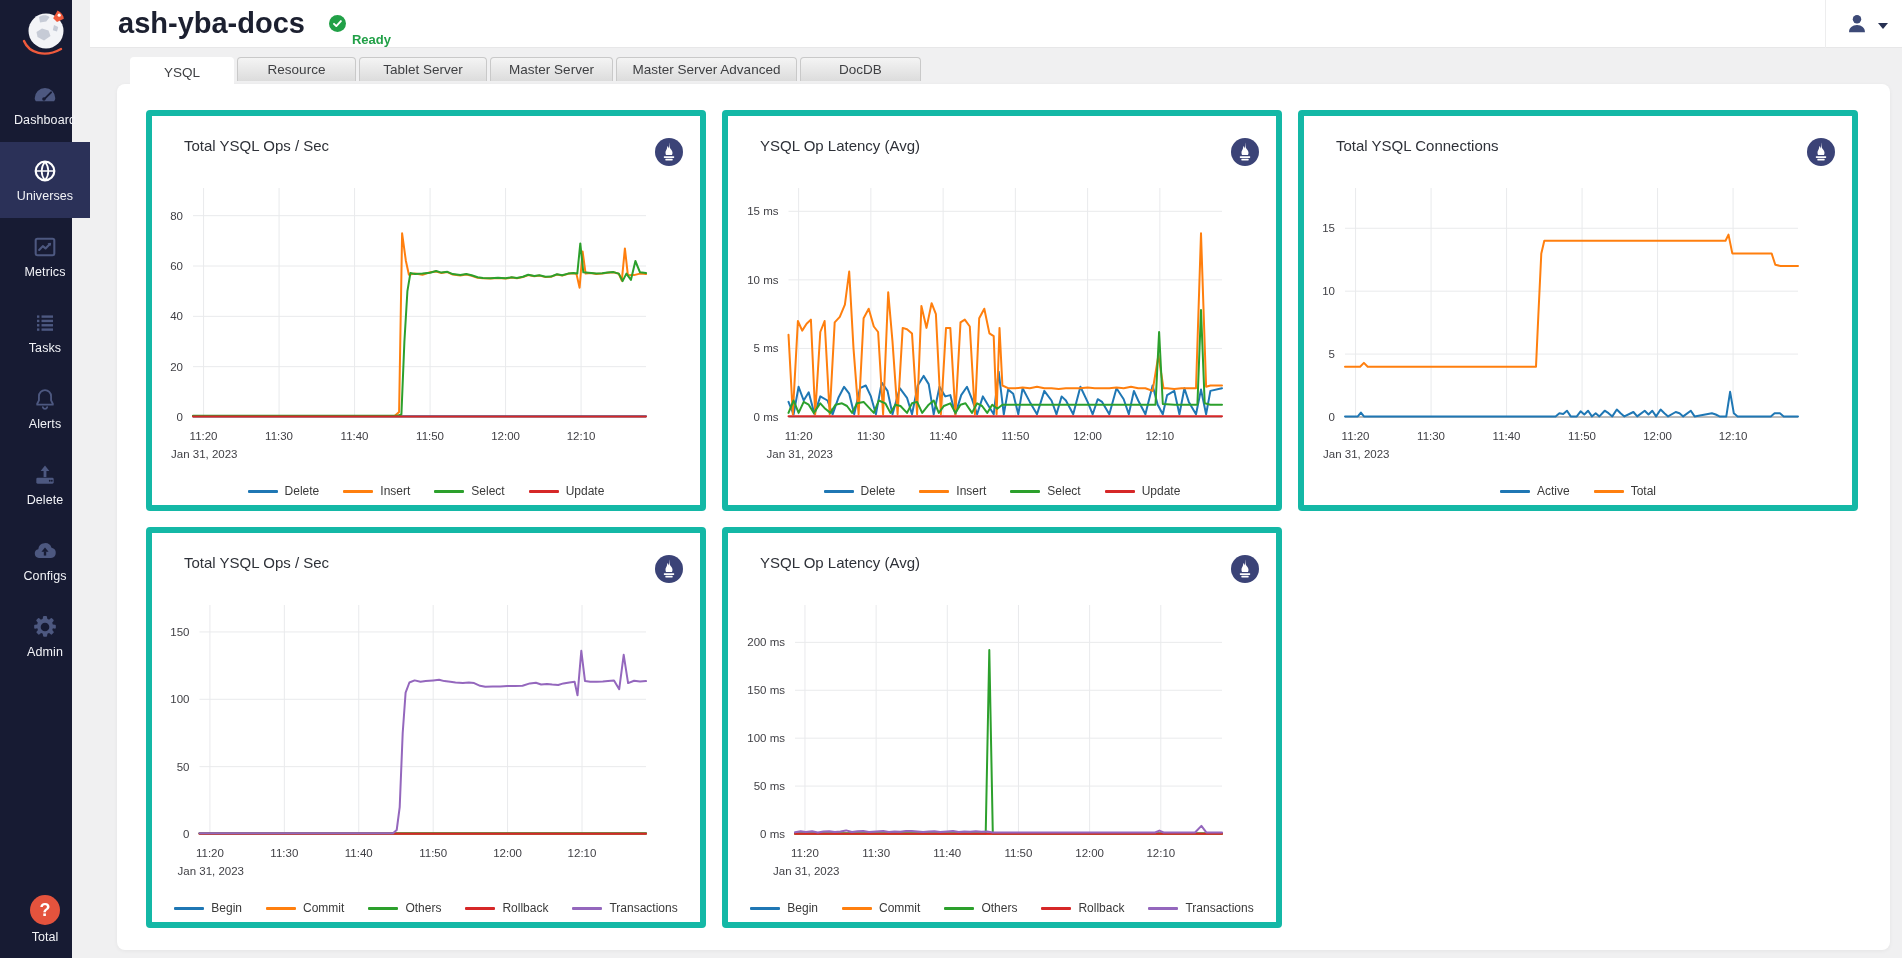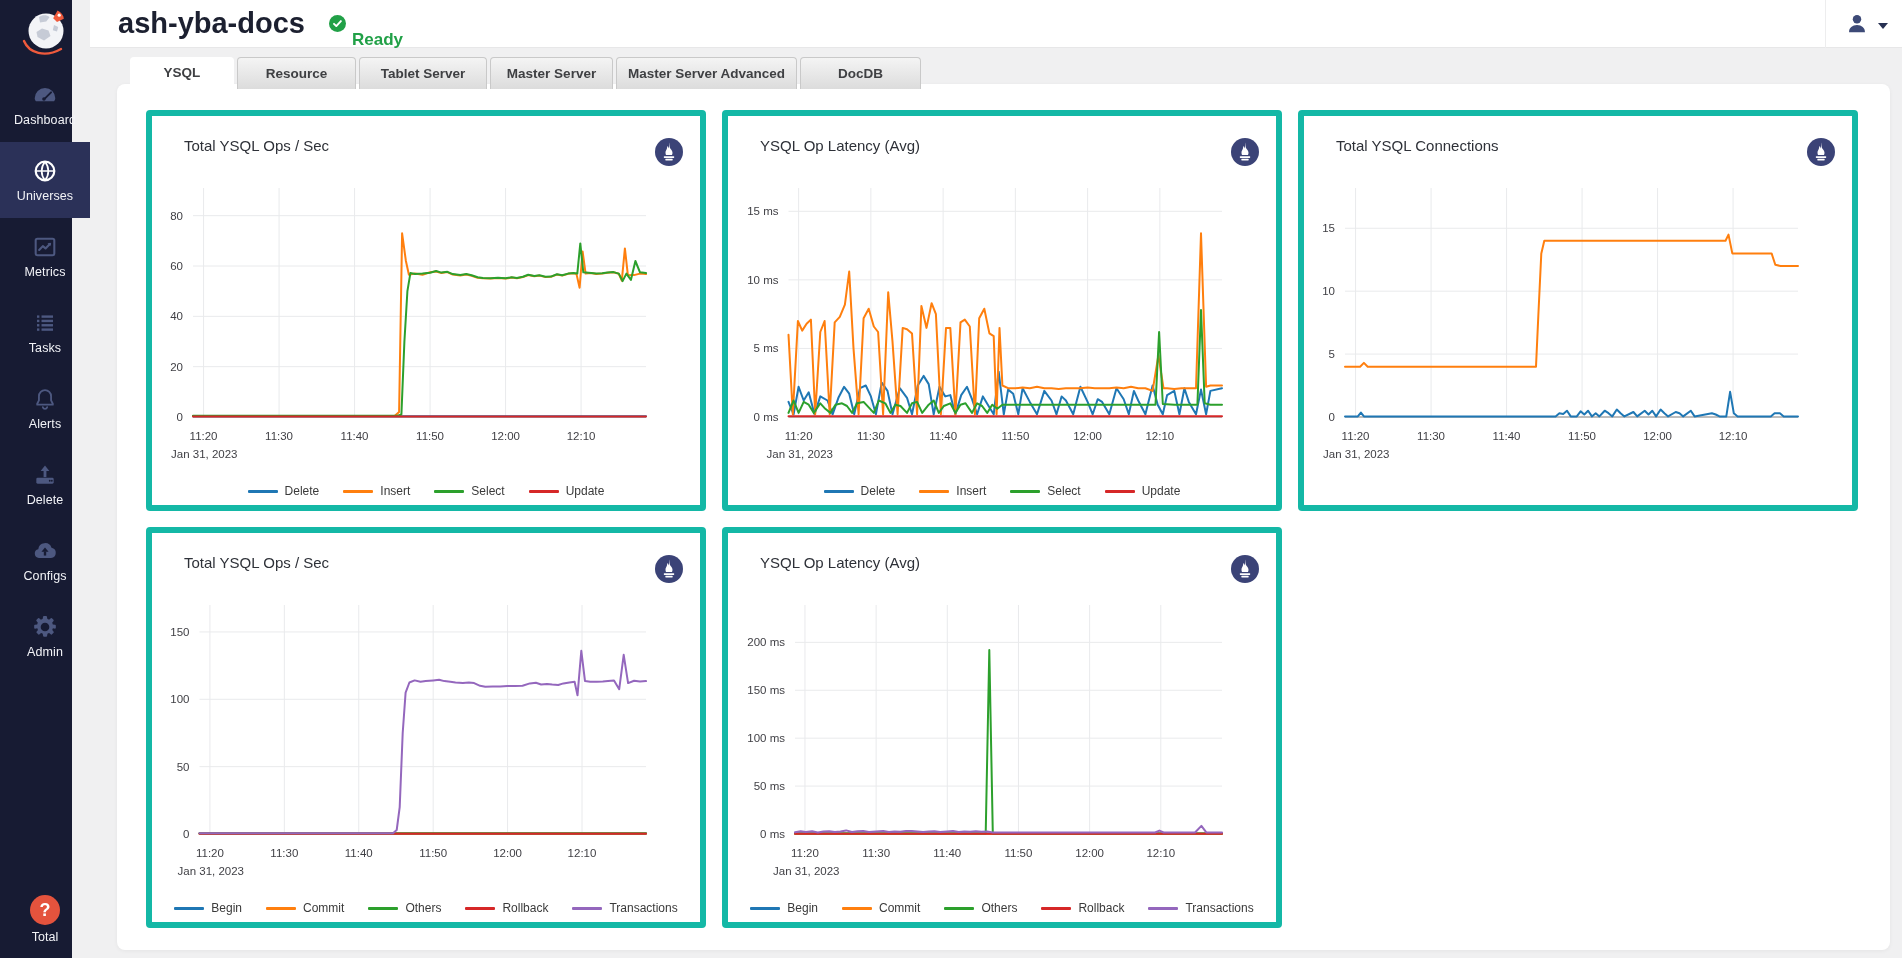--- a/index.html
+++ b/index.html
@@ -19,29 +19,29 @@
     align-items:center; gap:5px; cursor:pointer; }
   .help-circ { width:30px; height:30px; border-radius:50%; background:#e4533d; color:#fff;
     font-size:18px; font-weight:bold; display:flex; align-items:center; justify-content:center; }
   .side-help .lbl { font-size:12.5px; color:#f2f3f7; }
 
   
   .header { position:absolute; left:90px; top:0; width:1812px; height:48px; background:#fff;
     border-bottom:1px solid #e7e7e8; display:flex; align-items:center; z-index:5; }
   .page-title { margin-left:28px; font-size:29px; font-weight:bold; color:#1c2030; }
   .ready { margin-left:24px; display:flex; align-items:center; gap:6px; }
-  .ready .txt { color:#21a047; font-size:17px; font-weight:bold;margin-top:32px; }
+  .ready .txt { color:#21a047; font-size:13px; font-weight:bold;margin-top:32px; }
   .user-zone { position:absolute; right:0; top:0; height:48px; display:flex; align-items:center;
     border-left:1px solid #ededee; padding:0 14px 0 18px; gap:8px; cursor:pointer; }
   .caret { width:0; height:0; border-left:5px solid transparent; border-right:5px solid transparent;
     border-top:6px solid #273052; margin-top:3px; }
 
   
-  .tabs { position:absolute; left:130px; top:57px; display:flex; gap:3px; z-index:4;font-weight:bold; }
-  .tab { height:32px; display:flex; align-items:center; justify-content:center; font-size:13.5px;
+  .tabs { position:absolute; left:130px; top:57px; display:flex; gap:3px; z-index:4; }
+  .tab { height:24px; display:flex; align-items:center; justify-content:center; font-size:13.5px;
     color:#3f4043; background:linear-gradient(#f4f4f4,#dcdcdc); border:1px solid #c9c9c9; border-bottom:none;
     border-radius:4px 4px 0 0; cursor:pointer; }
   .tab.active { background:#fff; border-color:transparent; height:29px; }
   .tab:nth-of-type(1){width:104px;} .tab:nth-of-type(2){width:119px;} .tab:nth-of-type(3){width:128px;}
   .tab:nth-of-type(4){width:123px;} .tab:nth-of-type(5){width:181px;} .tab:nth-of-type(6){width:121px;}
 
   
   .panel { position:absolute; left:117px; top:84px; width:1773px; height:866px; background:#fff;
     border-radius:8px; box-shadow:0 1px 4px rgba(0,0,0,.05); z-index:3; }
   .cards { position:absolute; left:29px; top:26px; display:grid;
@@ -310,20 +310,30 @@
           <text x="31" y="179.17582417582418" text-anchor="end" font-size="11.5" fill="#3f3f44" font-family="Liberation Sans, sans-serif">10</text>
           <text x="31" y="116.26373626373623" text-anchor="end" font-size="11.5" fill="#3f3f44" font-family="Liberation Sans, sans-serif">15</text>
           <text x="51.56999999999983" y="324" text-anchor="middle" font-size="11.5" fill="#3f3f44" font-family="Liberation Sans, sans-serif">11:20</text>
           <text x="127.06999999999982" y="324" text-anchor="middle" font-size="11.5" fill="#3f3f44" font-family="Liberation Sans, sans-serif">11:30</text>
           <text x="202.56999999999982" y="324" text-anchor="middle" font-size="11.5" fill="#3f3f44" font-family="Liberation Sans, sans-serif">11:40</text>
           <text x="278.0699999999998" y="324" text-anchor="middle" font-size="11.5" fill="#3f3f44" font-family="Liberation Sans, sans-serif">11:50</text>
           <text x="353.5699999999998" y="324" text-anchor="middle" font-size="11.5" fill="#3f3f44" font-family="Liberation Sans, sans-serif">12:00</text>
           <text x="429.0699999999998" y="324" text-anchor="middle" font-size="11.5" fill="#3f3f44" font-family="Liberation Sans, sans-serif">12:10</text>
           <text x="19" y="342" text-anchor="start" font-size="11.5" fill="#3f3f44" font-family="Liberation Sans, sans-serif">Jan 31, 2023</text>
         </svg>
+        <div class="legend">
+          <span class="leg-item">
+            <span class="leg-sw" style="background: rgb(31, 119, 180);"></span>
+            <span class="leg-lbl">Active</span>
+          </span>
+          <span class="leg-item">
+            <span class="leg-sw" style="background: rgb(255, 127, 14);"></span>
+            <span class="leg-lbl">Total</span>
+          </span>
+        </div>
       </section>
       <section class="card">
         <h3 class="c-title">Total YSQL Ops / Sec</h3>
         <span class="prom"><svg width="30" height="30" viewBox="0 0 30 30">
             <circle cx="15" cy="15" r="14" fill="#3b4377"></circle>
             <path d="M15 5.6c.9 2.4.2 3.7 1 5.3.7 1.4 2.5 2.4 2.5 4.8 0 .8-.2 1.6-.5 2.3h-6c-.3-.7-.5-1.5-.5-2.3 0-1.6.8-2.4 1.3-3.6.4-1 .4-2 .3-3 .8.5 1.2 1.4 1.3 2.3.5-1.4 1.1-2.5.6-5.8z" fill="#fff"></path>
             <rect x="9.8" y="19.2" width="10.4" height="1.7" rx=".6" fill="#fff"></rect>
             <rect x="11.3" y="21.8" width="7.4" height="1.6" rx=".6" fill="#fff"></rect>
           </svg></span>
         <svg class="plot" viewBox="0 0 558 399">

